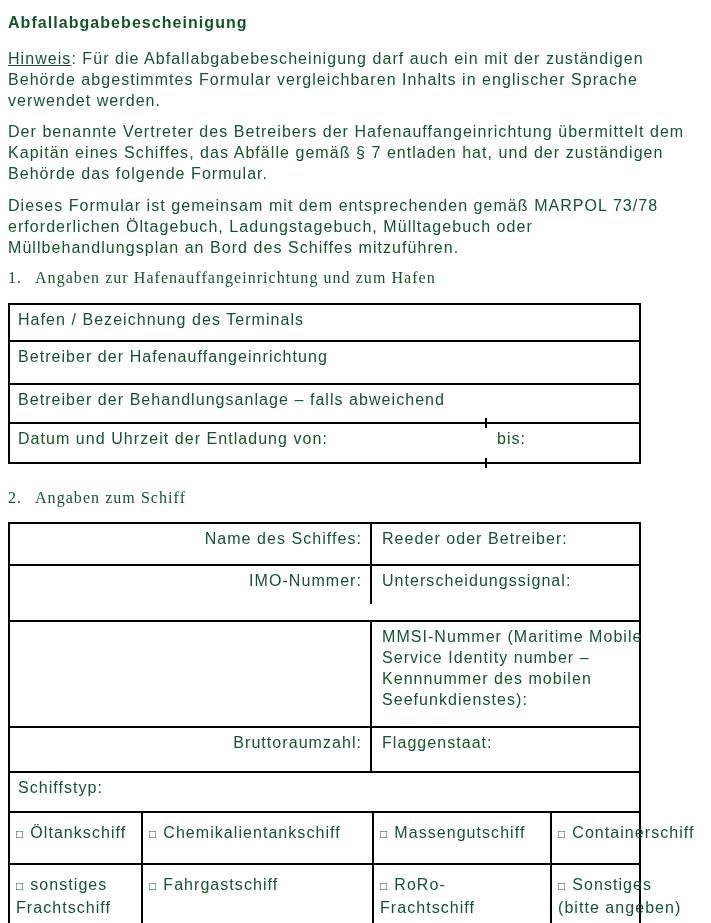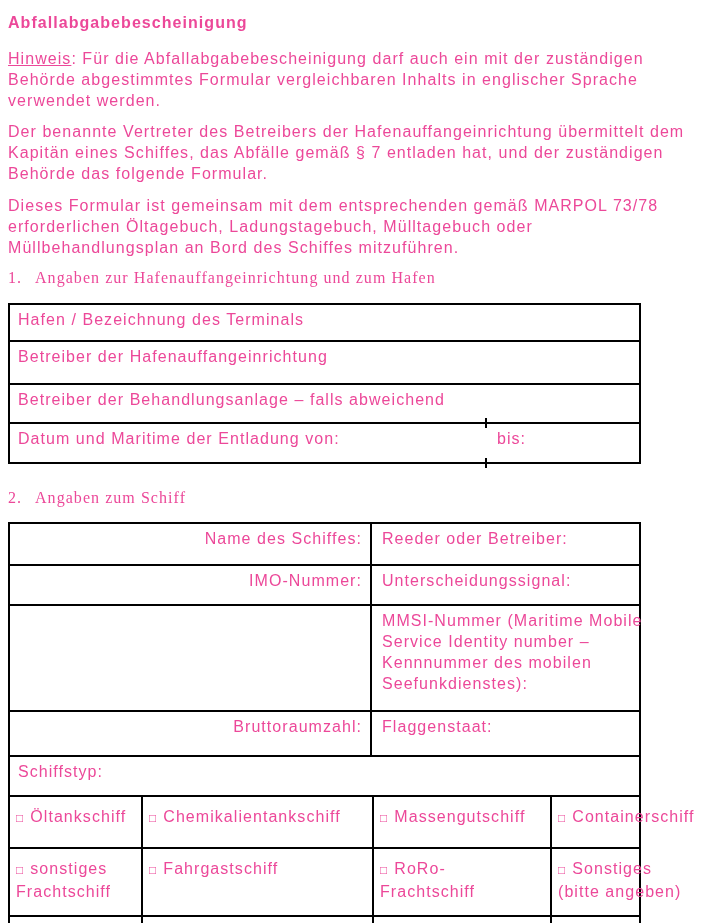--- a/index.html
+++ b/index.html
@@ -1,21 +1,21 @@
 <!DOCTYPE html>
 <html lang="de"><head>
 <meta charset="utf-8">
 <style>
   html, body { margin: 0; padding: 0; background: #ffffff; }
   .page {
     position: relative;
     width: 711px;
     height: 923px;
     background: #ffffff;
-    color: #ec4899;
+    color: #14532d;
     font-family: "Liberation Sans", "DejaVu Sans", sans-serif;
     font-size: 16px;
     line-height: 21px;
     letter-spacing: 1.05px;
     overflow: hidden;
     box-sizing: border-box;
     padding: 12px 4px 0 8px;
   }
   .title {
     font-weight: bold;
@@ -71,21 +71,21 @@
     width: 2px;
     height: 10px;
     background: #000;
   }
   .tick.top { top: -6px; }
   .tick.bottom { bottom: -6px; }
 
   
   .t2r1 { height: 40px; }
   .t2r2 { height: 40px; }
-  .t2r3 { height: 106px; }
+  .t2r3 { height: 106px; margin-top: 16px; }
   .t2r4 { height: 45px; }
   .t2r5 { height: 40px; }
   .t2r6 { height: 52px; }
   .t2r7 { height: 68px; }
   .t2r8 { height: 45px; }
   .t2left { width: 360px; flex: 0 0 auto; text-align: right; }
   .t2right { padding-left: 10px; }
 
   
   .cbc1 { width: 131px; flex: 0 0 auto; }
@@ -126,21 +126,21 @@
     </div>
     <div class="trow t1r2">
       <div class="cell grow">Betreiber der Hafenauffangeinrichtung</div>
     </div>
     <div class="trow t1r3">
       <div class="cell grow">Betreiber der Behandlungsanlage – falls abweichend</div>
     </div>
     <div class="trow t1r4">
       <span class="tick top"></span>
       <span class="tick bottom"></span>
-      <div class="cell t1c1">Datum und Maritime der Entladung von:</div>
+      <div class="cell t1c1">Datum und Uhrzeit der Entladung von:</div>
       <div class="cell t1c2 grow noborder">bis:</div>
     </div>
   </div>
 
   <div class="heading h2"><span class="num">2.</span><span>Angaben zum Schiff</span></div>
 
   <div class="tbl tbl2">
     <div class="trow t2r1">
       <div class="cell t2left">Name des Schiffes:</div>
       <div class="cell t2right grow">Reeder oder Betreiber:</div>

